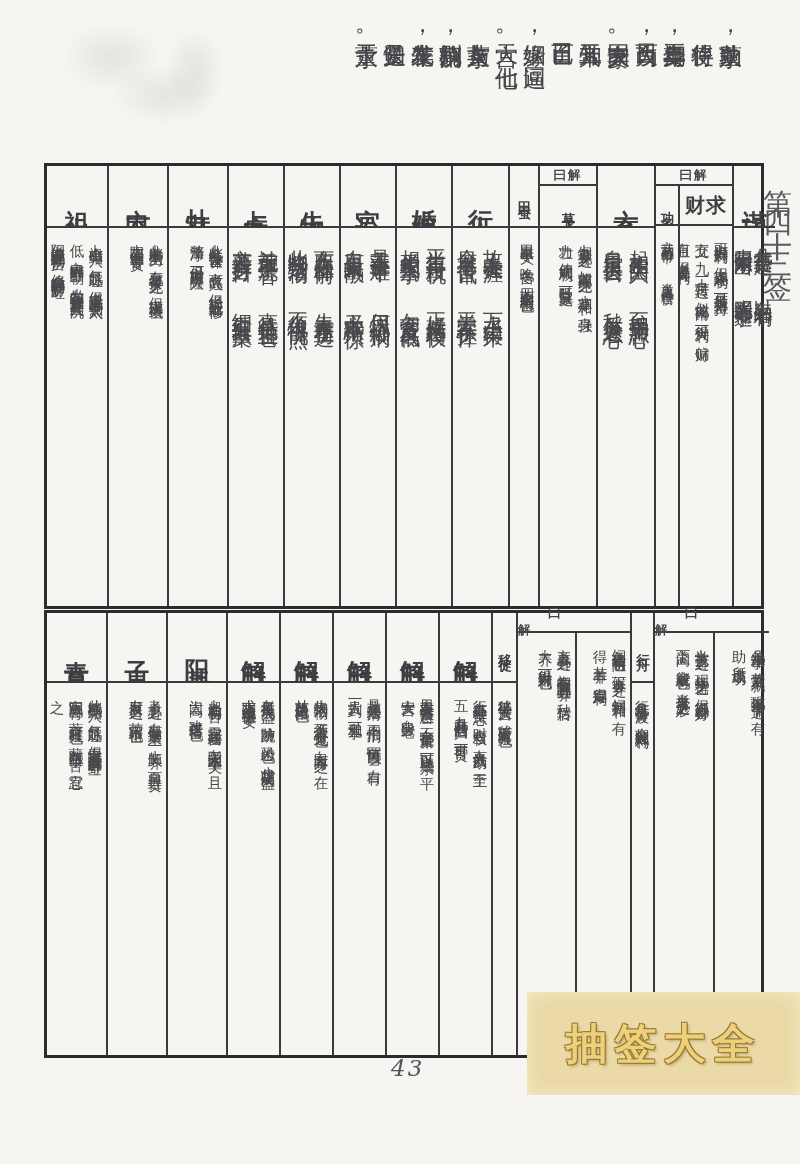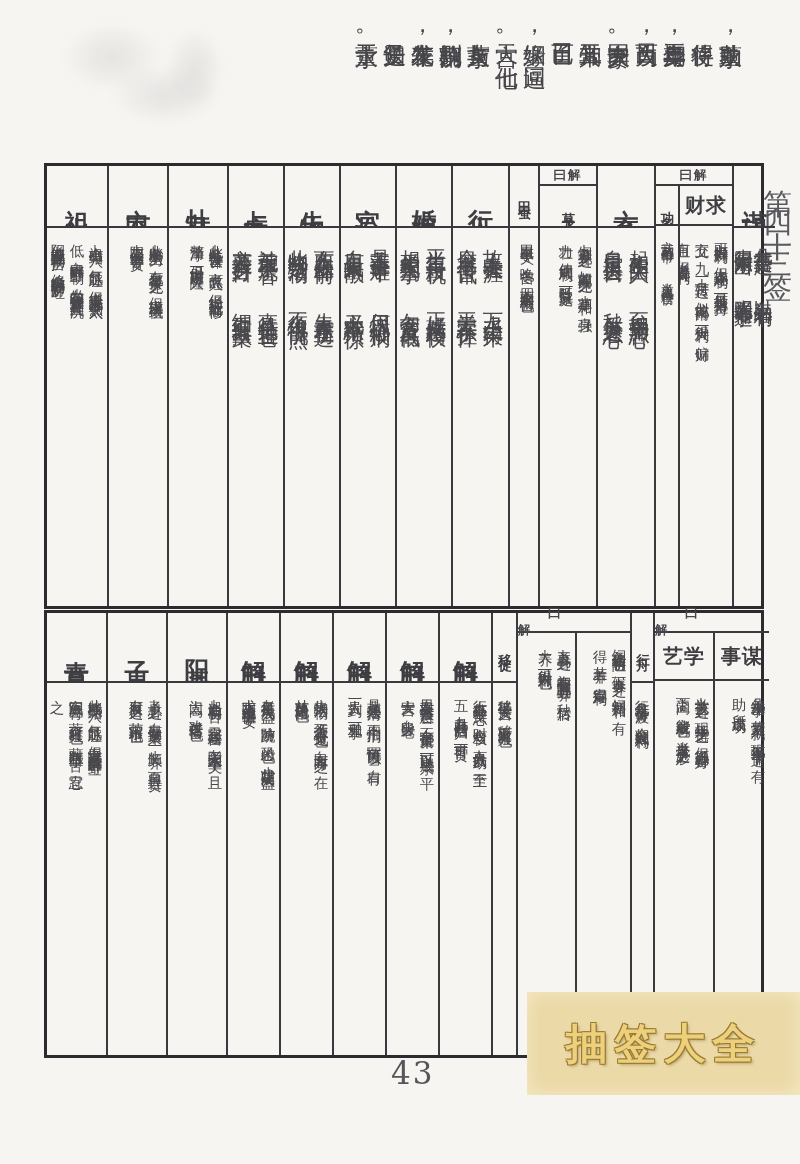--- a/index.html
+++ b/index.html
@@ -71,22 +71,23 @@
     writing-mode:vertical-rl;text-orientation:upright;
     padding:5px 2px 0 0;box-sizing:border-box;
   }
   .content.small .tline{font-size:14.5px;letter-spacing:1.5px;line-height:19px;}
   .content.xsmall .tline{font-size:13px;letter-spacing:1.5px;line-height:17px;}
   .content.verse .tline{font-size:20.5px;letter-spacing:2.5px;line-height:26px;}
   .content.tight .tline{font-size:19px;letter-spacing:1.5px;line-height:19.5px;}
   
   #page-number{
     position:absolute;left:391px;top:1055px;
-    font-size:31px;color:#55555a;letter-spacing:2px;
+    font-size:23px;color:#55555a;letter-spacing:2px;
     font-family:"DejaVu Serif","Liberation Serif",serif;
+    font-style:italic;
   }
   
   #watermark{
     position:absolute;left:527px;top:992px;width:273px;height:103px;
     background:#ebd9a7;z-index:6;
     display:flex;align-items:center;justify-content:center;
     box-shadow:inset 0 0 18px rgba(255,248,225,.55);
   }
   #watermark .wm-text{
     font-size:42px;font-weight:700;letter-spacing:7px;color:#ecd07c;
@@ -365,28 +366,20 @@
     <div class="col" style="flex: 0 0 23px;">
       <div class="head">
         <span class="vtext nh">行舟</span>
       </div>
       <div class="content small">
         <div class="tline">行舟几年辛苦奔波　今朝顺风得利</div>
       </div>
     </div>
     <div class="col" style="flex: 0 0 114px;">
       <div class="clabel glabel-wide">曰解</div>
-      <div class="grow gheads">
-        <div class="gcell" style="flex: 0 0 58px;">
-          <span class="hh">艺学</span>
-        </div>
-        <div class="gcell" style="flex: 0 0 56px;">
-          <span class="hh">事谋</span>
-        </div>
-      </div>
       <div class="gbody">
         <div class="gcol" style="flex: 0 0 58px; display: flex;">
           <div class="content small">
             <div class="tline">卜学技艺之卦　现年学之得艺　但必须勤奋好</div>
             <div class="tline">盖下问　定能成材也　肖龙者学之更妙</div>
           </div>
         </div>
         <div class="gcol" style="flex: 0 0 56px; display: flex;">
           <div class="content small">
             <div class="tline">几年来谋事　劳累又不就　现年万事亨通　有</div>

